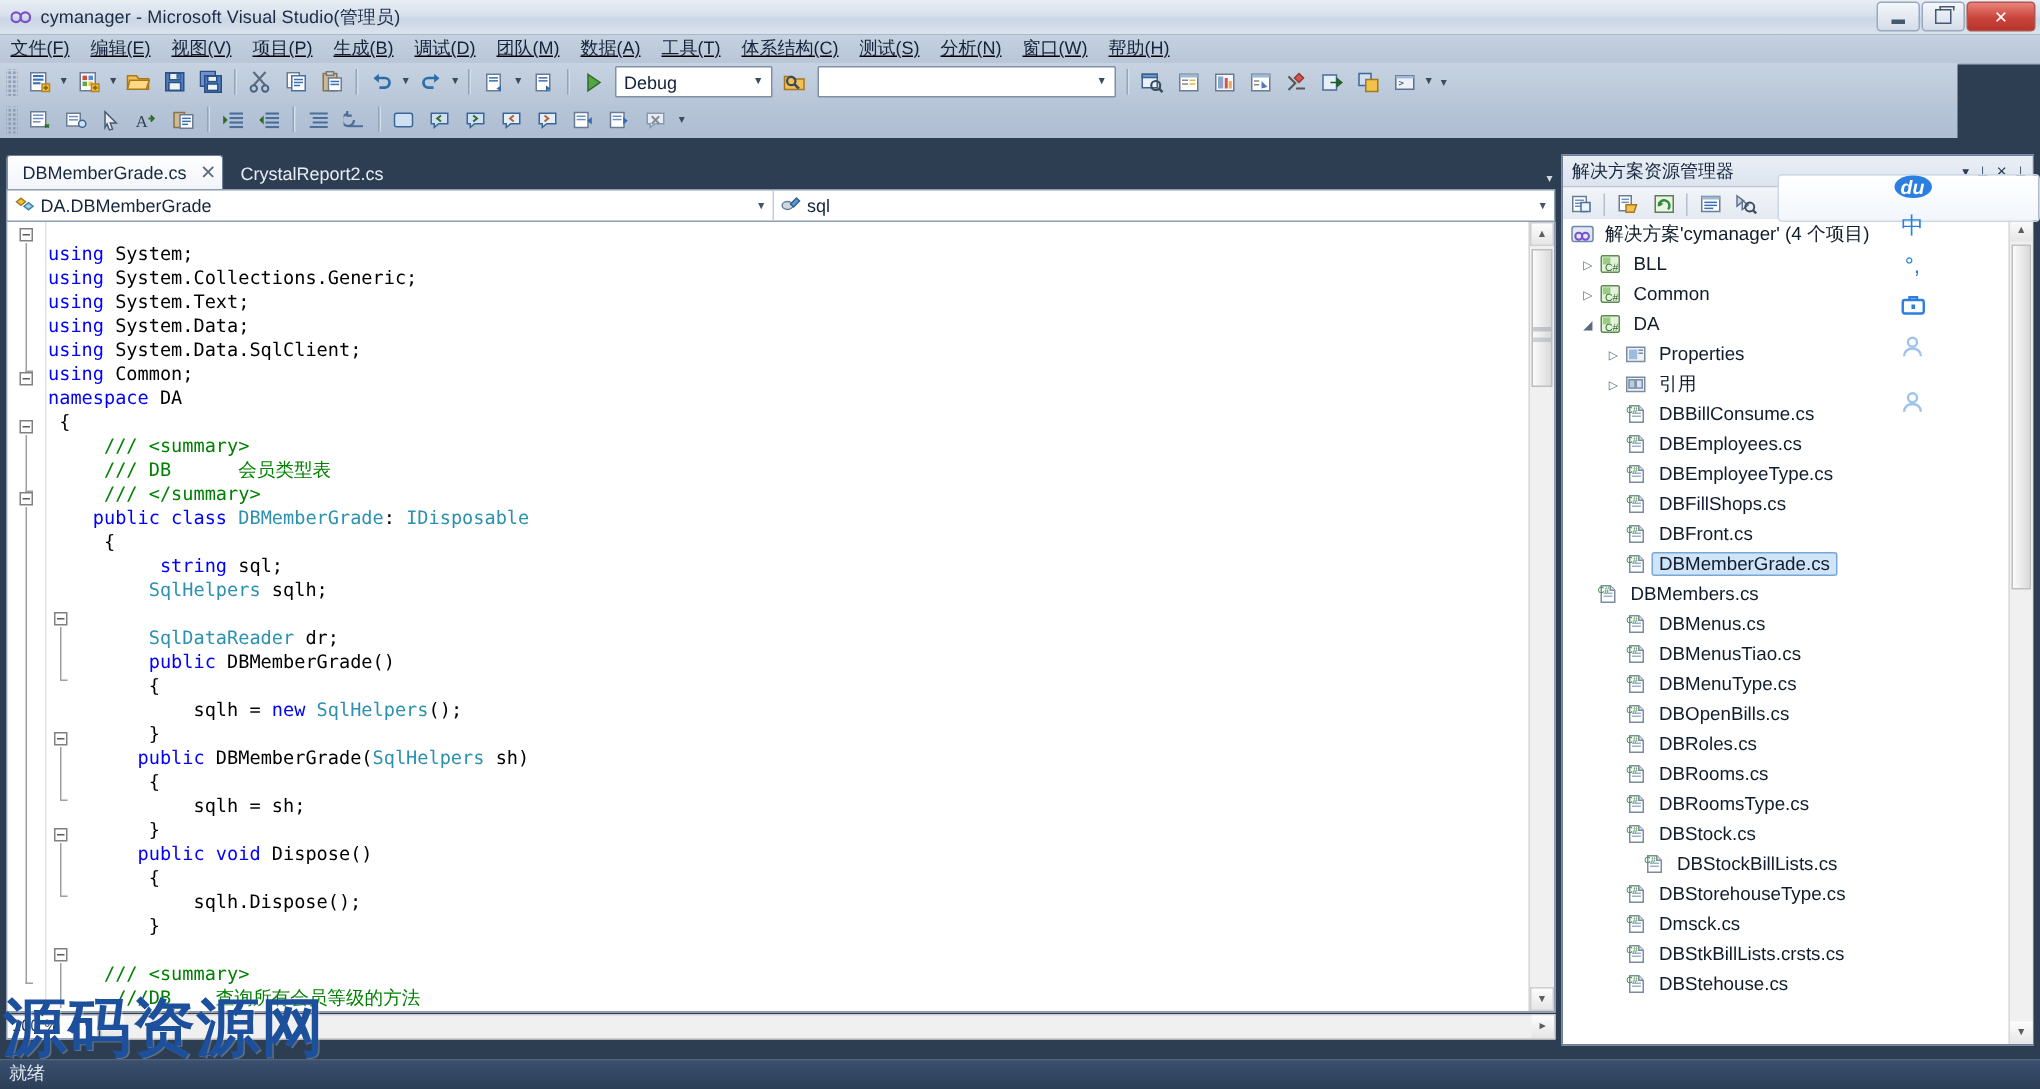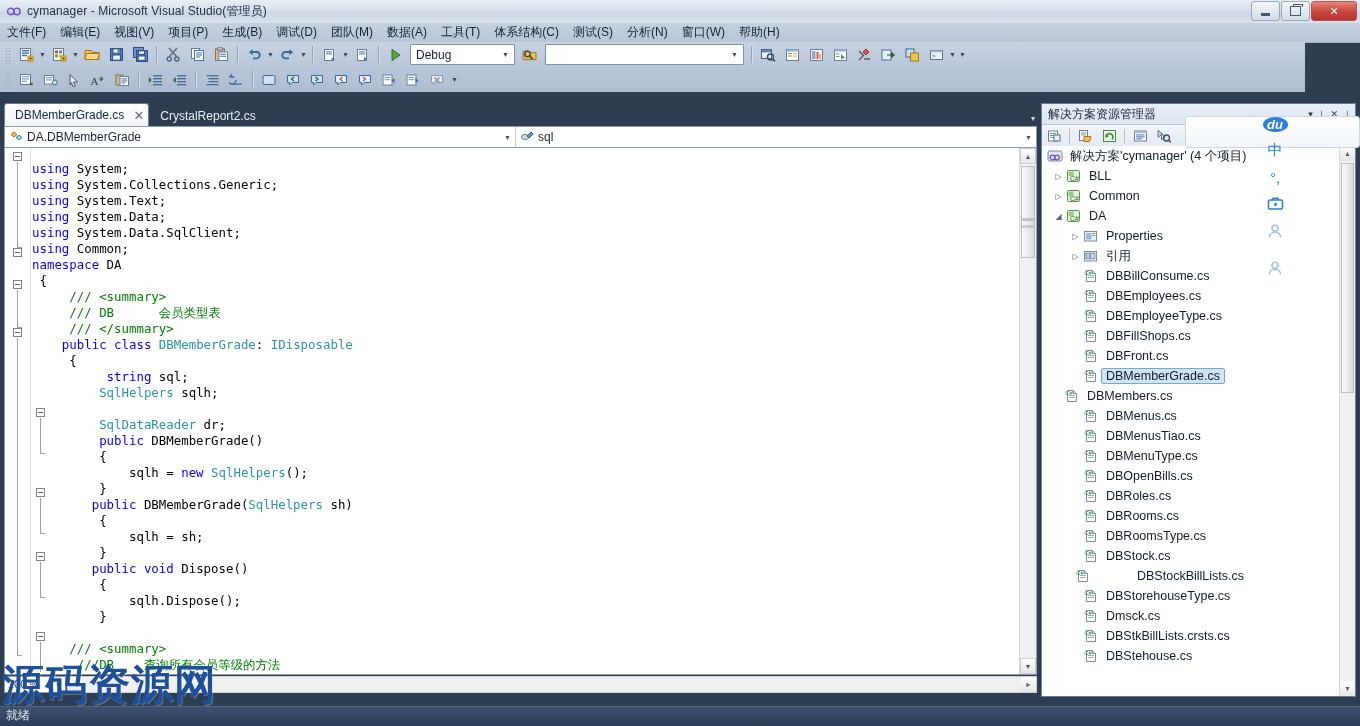--- a/index.html
+++ b/index.html
@@ -36,21 +36,21 @@
   }
   .wb .bar-min{width:9px;height:3px;background:#46586f;margin-top:6px;}
   .wb .sq-out{width:9px;height:8px;border:1px solid #46586f;position:relative;}
   .wb .sq-out:before{content:"";position:absolute;left:2px;top:-3px;width:8px;height:2px;border:1px solid #46586f;border-bottom:none;}
 
   
   .menubar{
     position:absolute;left:0;top:23px;width:1360px;height:19px;
     background:linear-gradient(to bottom,#c5d1e0,#b9c6d8);
     border-bottom:1px solid #a9b7cb;
-    display:flex;align-items:center;
+    display:flex;align-items:center;text-decoration:underline;
   }
   .menuitem{
     padding:1px 7px;font-size:12px;color:#13233a;white-space:nowrap;cursor:default;
   }
 
   
   .toolbars{
     position:absolute;left:0;top:42px;width:1305px;height:50px;
     background:linear-gradient(to bottom,#c7d3e1,#b6c4d7 60%,#aebdd2);
     border-bottom:1px solid #93a4bb;
@@ -1081,21 +1081,21 @@
                 <path d="M2.5 1.5h6l3 3v8h-9z" fill="#fff" stroke="#7c8ca0"></path>
                 <path d="M8.5 1.5v3h3" fill="#dfe6ef" stroke="#7c8ca0"></path>
                 <rect x="4" y="6" width="6" height="1" fill="#9fb1c6"></rect>
                 <rect x="4" y="8" width="6" height="1" fill="#9fb1c6"></rect>
                 <text x="0.2" y="6" font-size="6" fill="#2f8b34" font-family="sans-serif">C#</text>
               </svg>
             </span>
           <span class="lbl">DBStock.cs</span>
         </div>
 
-        <div class="trow2" style="padding-left:32px;gap:39px;">
+        <div class="trow2" style="padding-left:52px;">
           <span class="ticon">
               <svg width="14" height="14" viewBox="0 0 14 14">
                 <path d="M2.5 1.5h6l3 3v8h-9z" fill="#fff" stroke="#7c8ca0"></path>
                 <path d="M8.5 1.5v3h3" fill="#dfe6ef" stroke="#7c8ca0"></path>
                 <rect x="4" y="6" width="6" height="1" fill="#9fb1c6"></rect>
                 <rect x="4" y="8" width="6" height="1" fill="#9fb1c6"></rect>
                 <text x="0.2" y="6" font-size="6" fill="#2f8b34" font-family="sans-serif">C#</text>
               </svg>
             </span>
           <span class="lbl">DBStockBillLists.cs</span>

